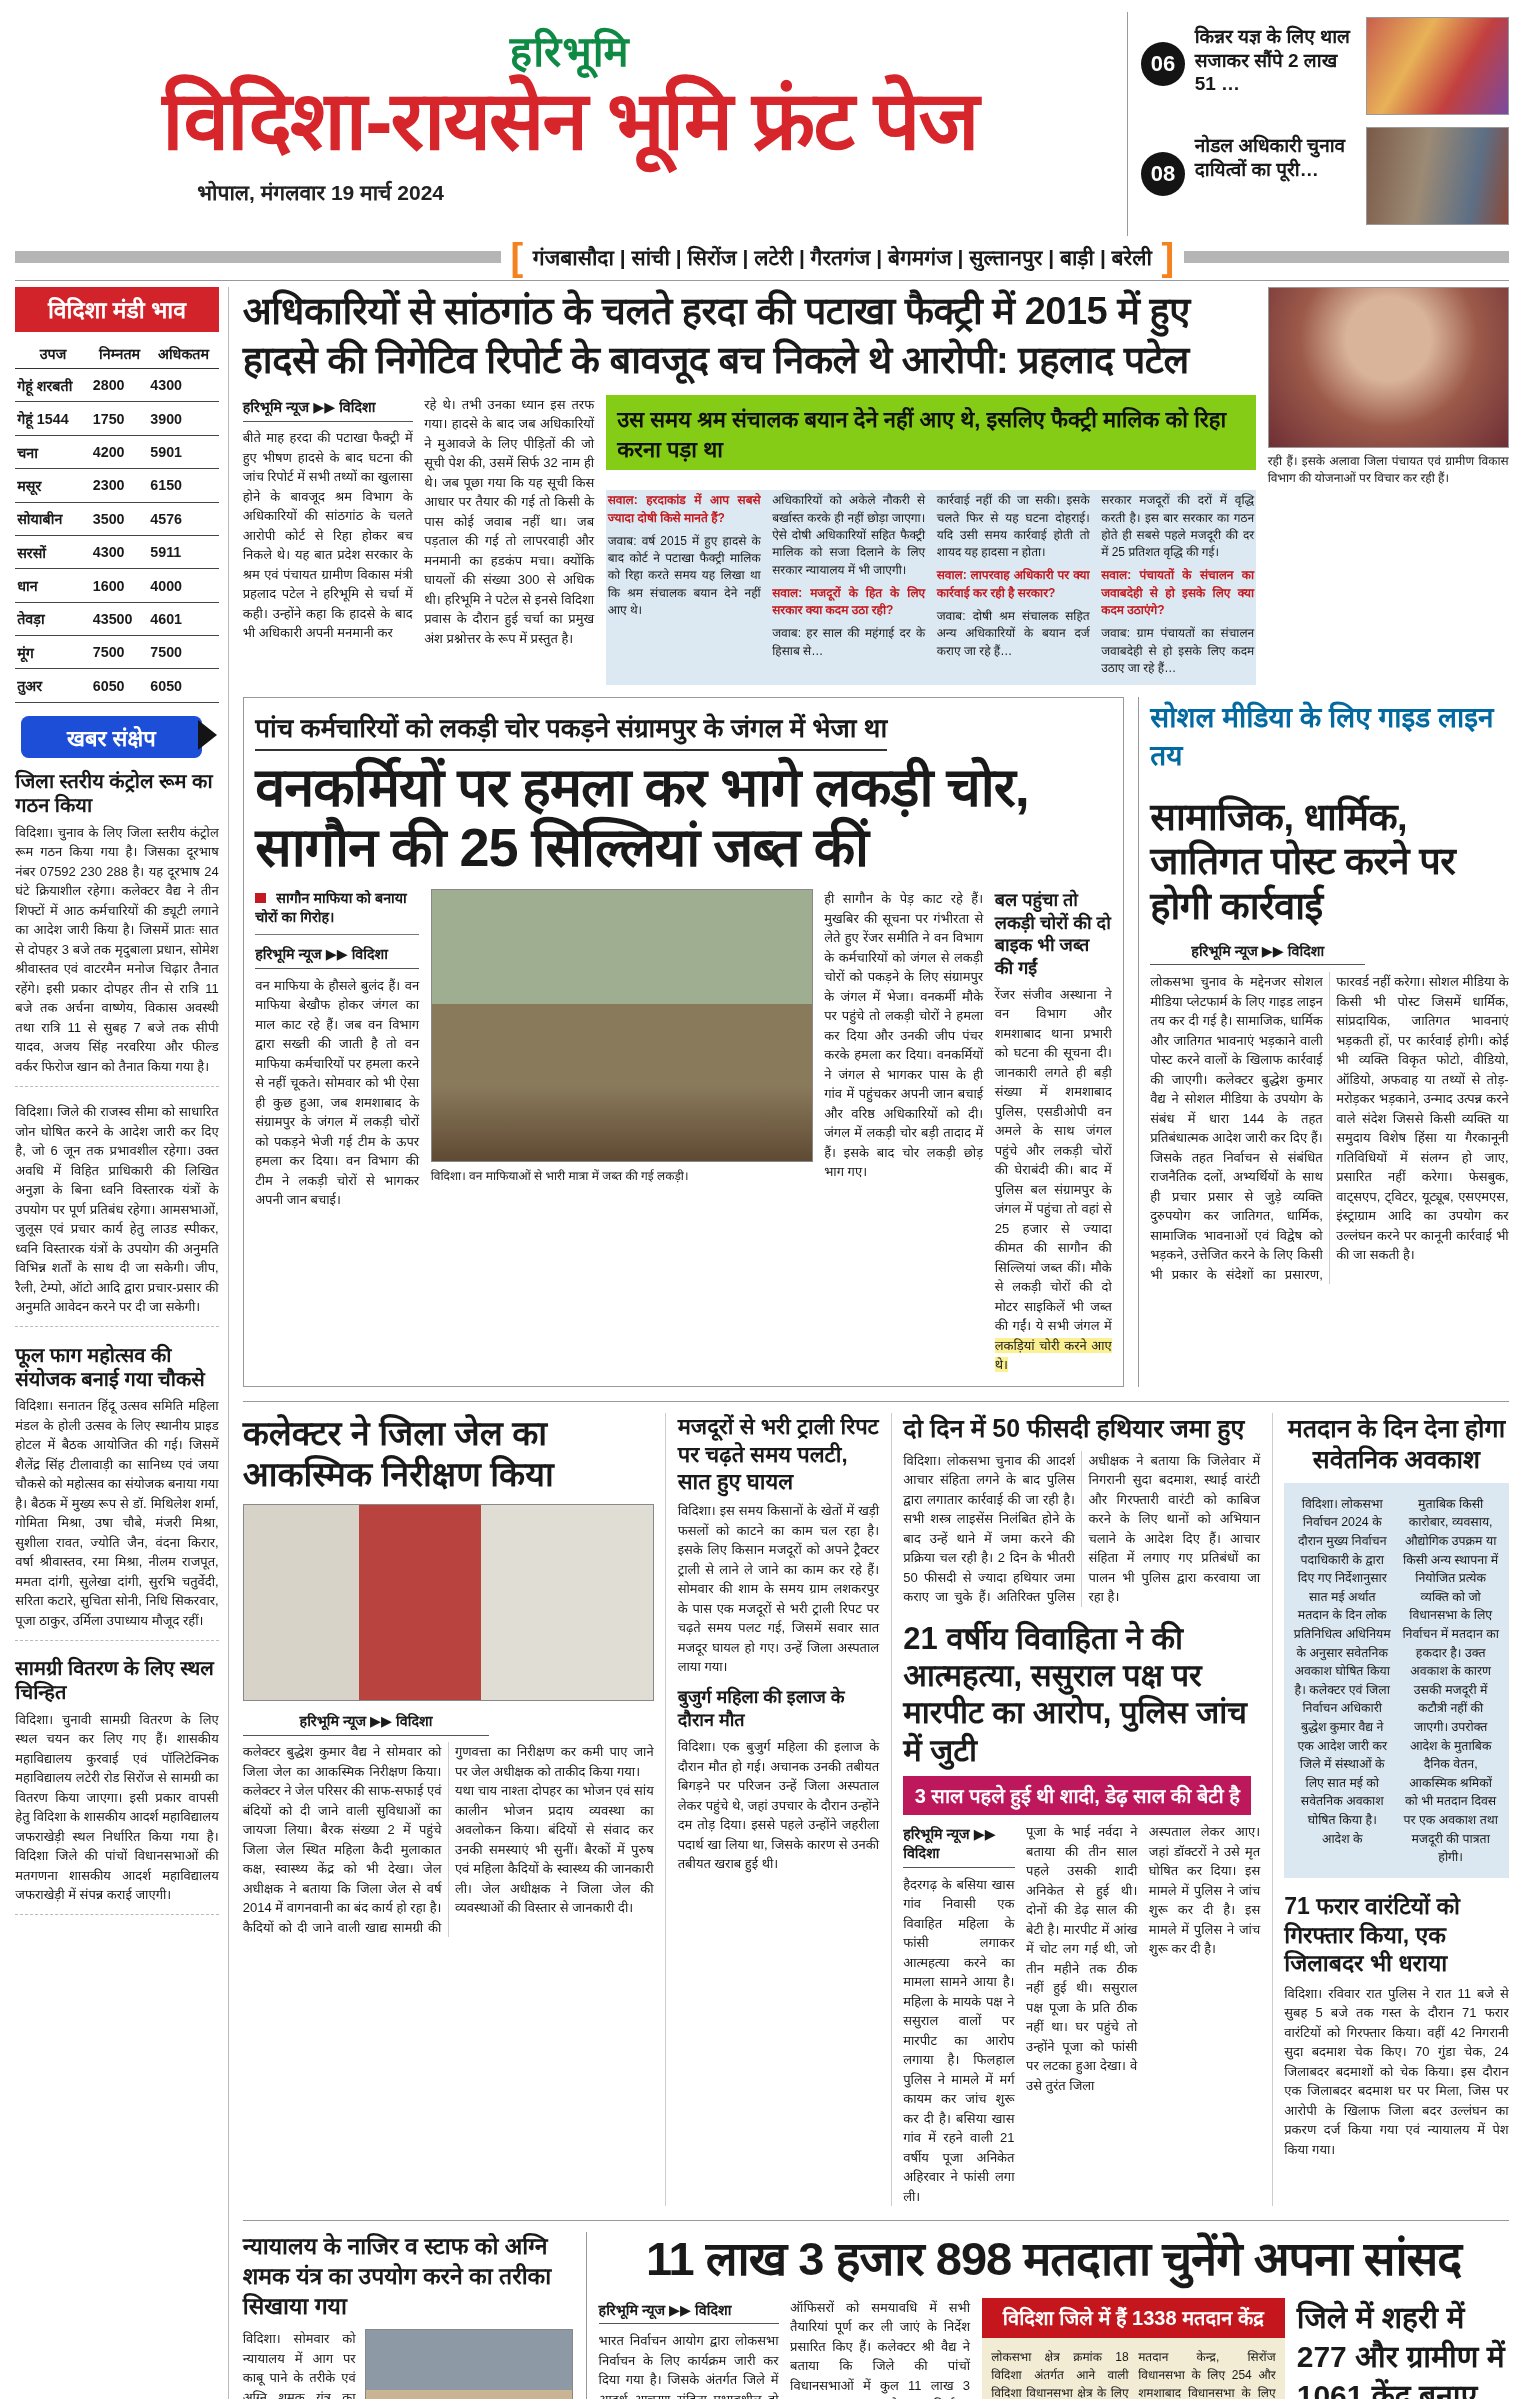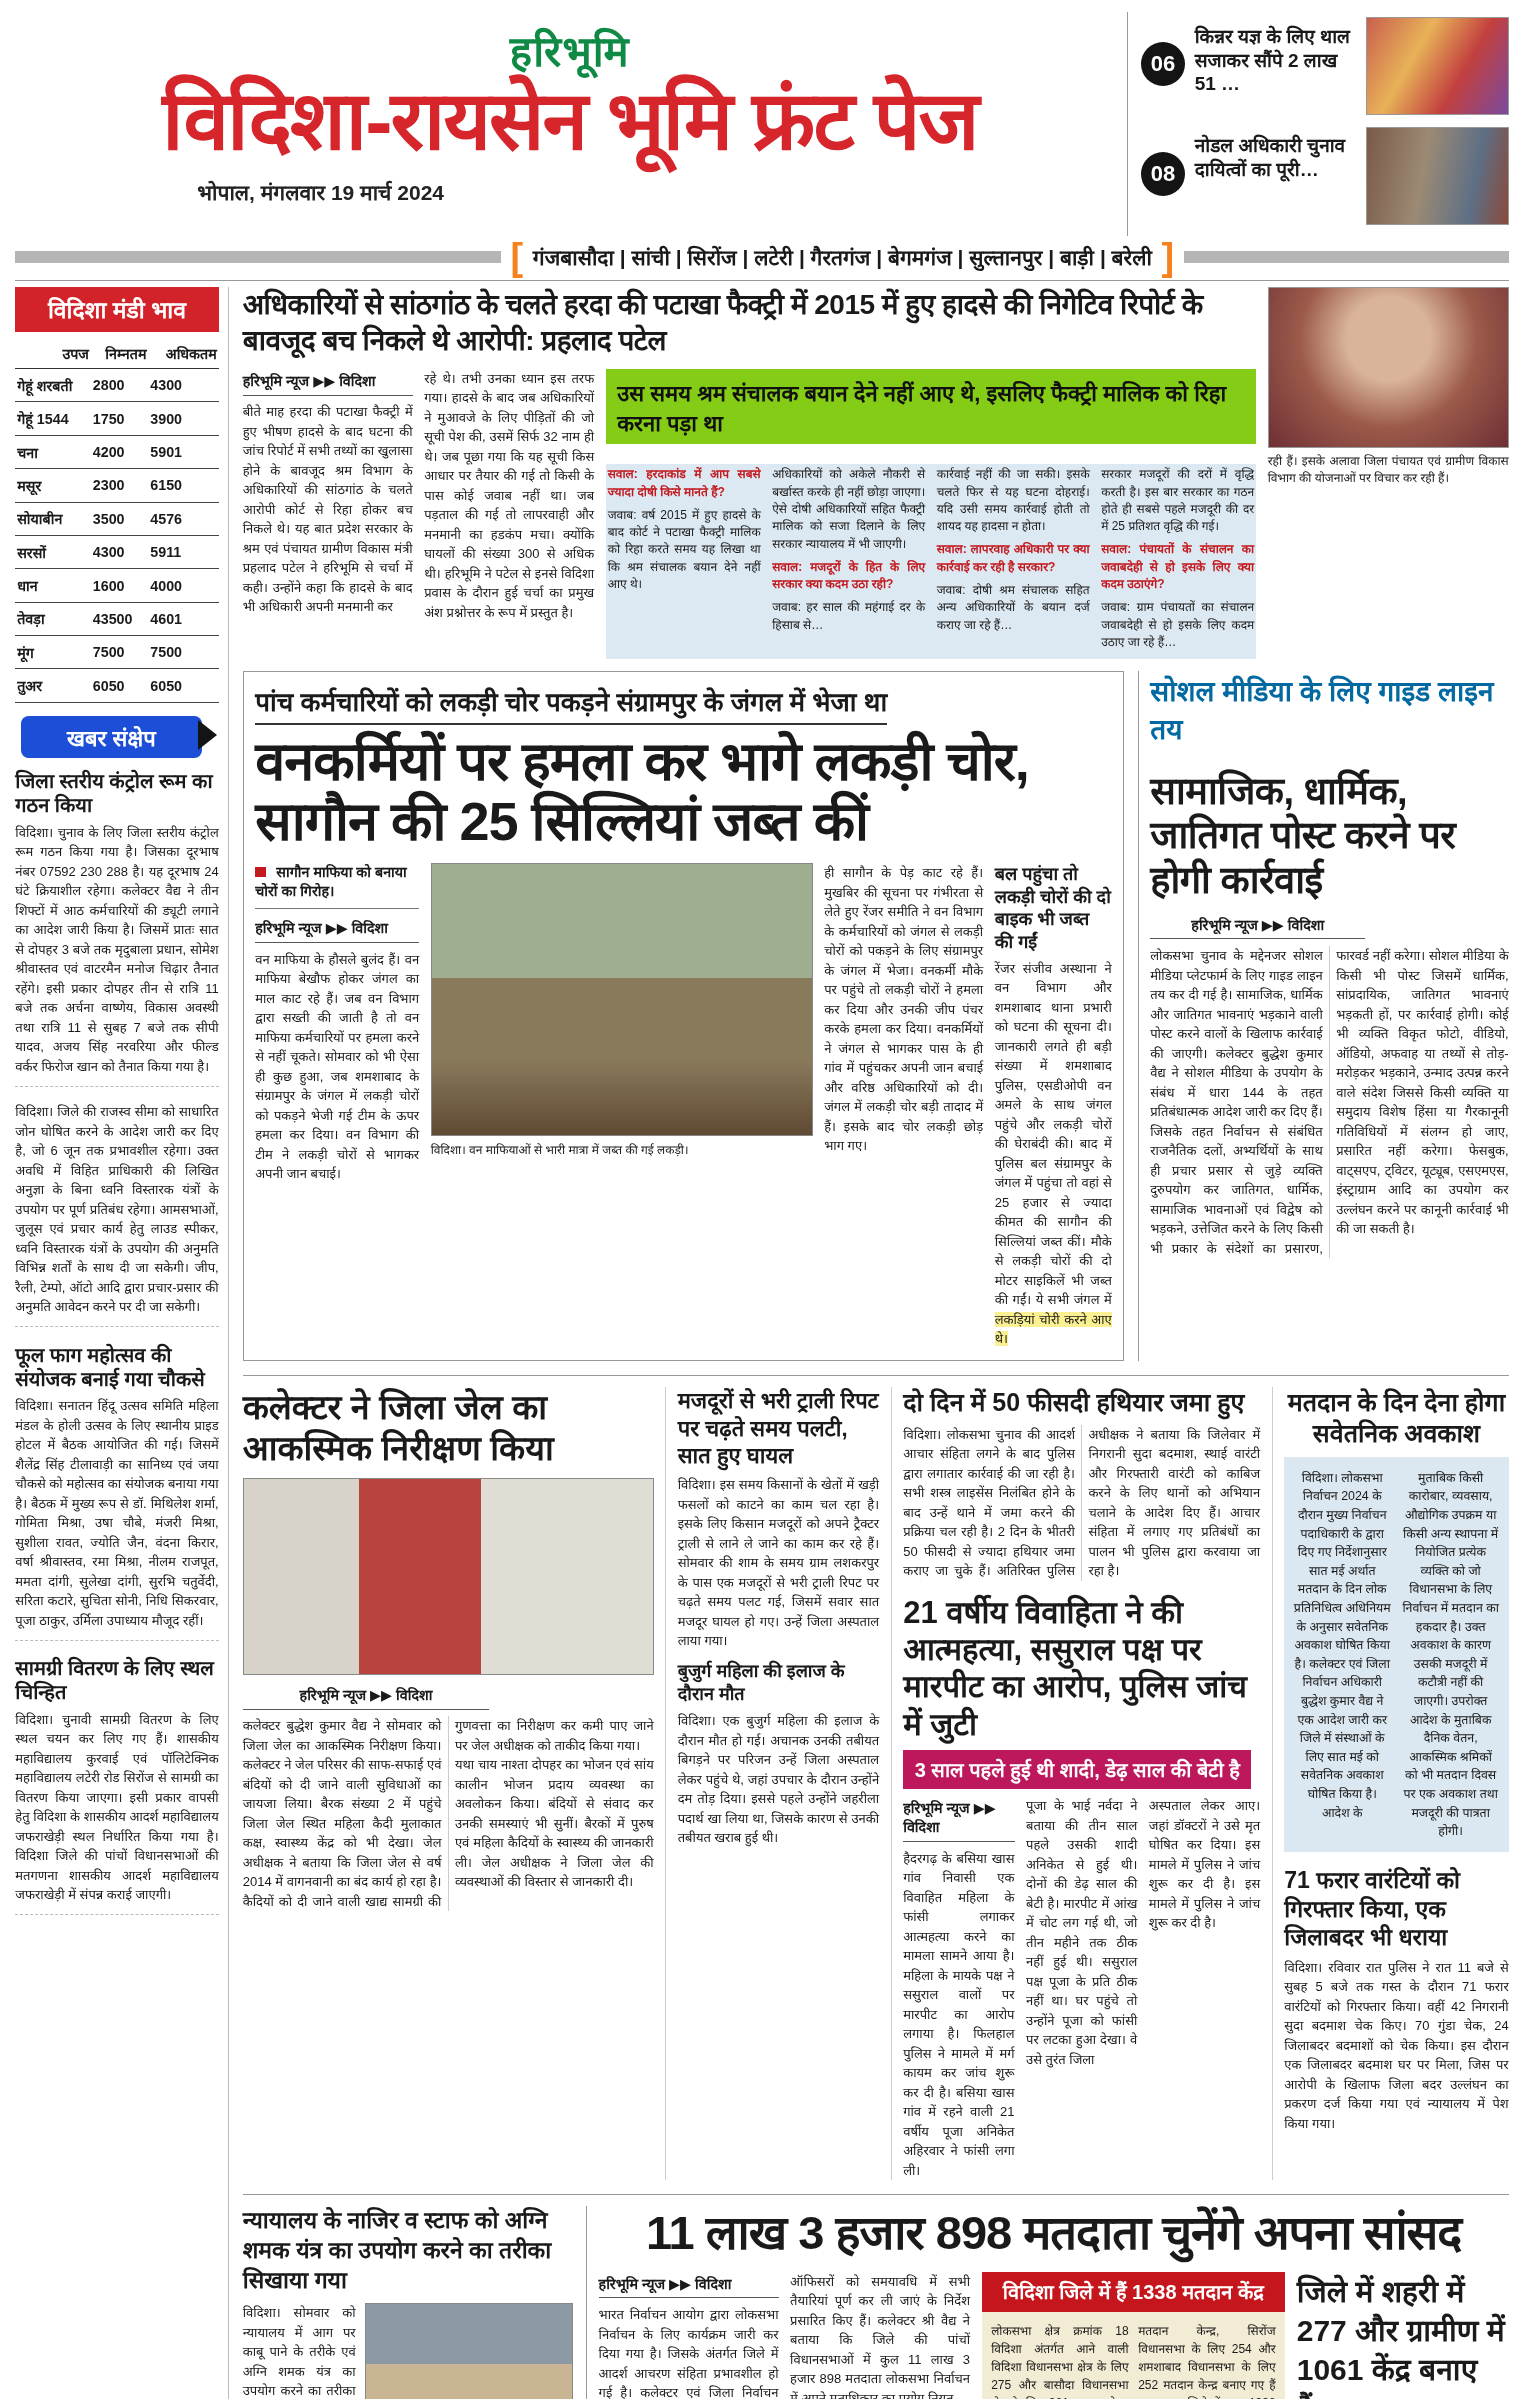--- a/index.html
+++ b/index.html
@@ -31,34 +31,34 @@
   .rule { border:none; border-top:1px solid #999; margin:5.7px 0; }
 
   
   .main-grid { display:grid; grid-template-columns:214px 1fr; gap:13.4px; }
   .left-col { border-right:1px solid #bbb; padding-right:9.6px; }
 
   
   .mandi { margin-bottom:13.4px; }
   .mandi-title { background:#d2232a; color:#fff; font-size:23px; font-weight:800; text-align:center; padding:6.7px 3.8px; margin-bottom:7.6px; }
   .mandi table { width:100%; border-collapse:collapse; font-size:14.3px; }
-  .mandi th { text-align:right; font-weight:700; border-bottom:1.4px solid #333; padding:4.8px 1.9px; }
+  .mandi th { text-align:center; font-weight:700; border-bottom:1.4px solid #333; padding:4.8px 1.9px; }
   .mandi td { border-bottom:1.4px solid #444; padding:6.7px 1.9px; font-weight:700; }
   .mandi td.crop { font-weight:700; }
 
   .badge { background:#1d4ed8; color:#fff; font-size:22px; font-weight:800; text-align:center; padding:5.7px 9.6px; border-radius:7.6px; position:relative; margin:9.6px 17px 11.5px 5.7px; }
   .badge .fold { position:absolute; right:-15.3px; top:3.8px; width:0; height:0; border-left:19px solid #141414; border-top:15.3px solid transparent; border-bottom:15.3px solid transparent; }
 
   .side-article { margin-bottom:15.3px; border-bottom:1px dashed #bbb; padding-bottom:9.6px; }
   .side-article h3 { font-size:20px; font-weight:800; line-height:1.2; margin-bottom:5.7px; }
   .side-article p { font-size:13px; line-height:1.5; text-align:justify; }
 
   
   .lead-story { display:grid; grid-template-columns:1fr 241px; gap:11.5px; }
-  .lead-headline { font-size:28px; font-weight:800; line-height:1.3; letter-spacing:-0.5px; margin-bottom:9.6px; }
+  .lead-headline { font-size:38px; font-weight:800; line-height:1.3; letter-spacing:-0.5px; margin-bottom:9.6px; }
   .lead-content { display:grid; grid-template-columns:170px 170px 1fr; gap:11.5px; }
   .byline { font-size:14.3px; font-weight:800; border-bottom:1.9px solid #555; padding:1.9px 0 4.8px 0; margin-bottom:6.7px; }
   .body-txt { font-size:13px; line-height:1.5; text-align:justify; }
   .subhead-bar { background:#84cc16; color:#111; font-size:22px; font-weight:800; padding:7.6px 11.5px; margin-bottom:20px; }
   .qa-box { background:#dde9f2; padding:2px; display:grid; grid-template-columns:repeat(4,1fr); gap:11.5px; }
   .qa-box p { font-size:12px; line-height:1.45; text-align:justify; margin-bottom:5.7px; }
   .qa-box p.q { color:#c21a1f; font-weight:800; }
   .lead-right .photo { width:100%; height:161px; border:1px solid #999; }
   .ph-patel { background:radial-gradient(circle at 50% 32%, #d9b49a 0 26%, #9c5a4a 55%, #6e2f35 100%); }
   .caption { font-size:12px; line-height:1.4; margin-top:5.7px; text-align:justify; }

